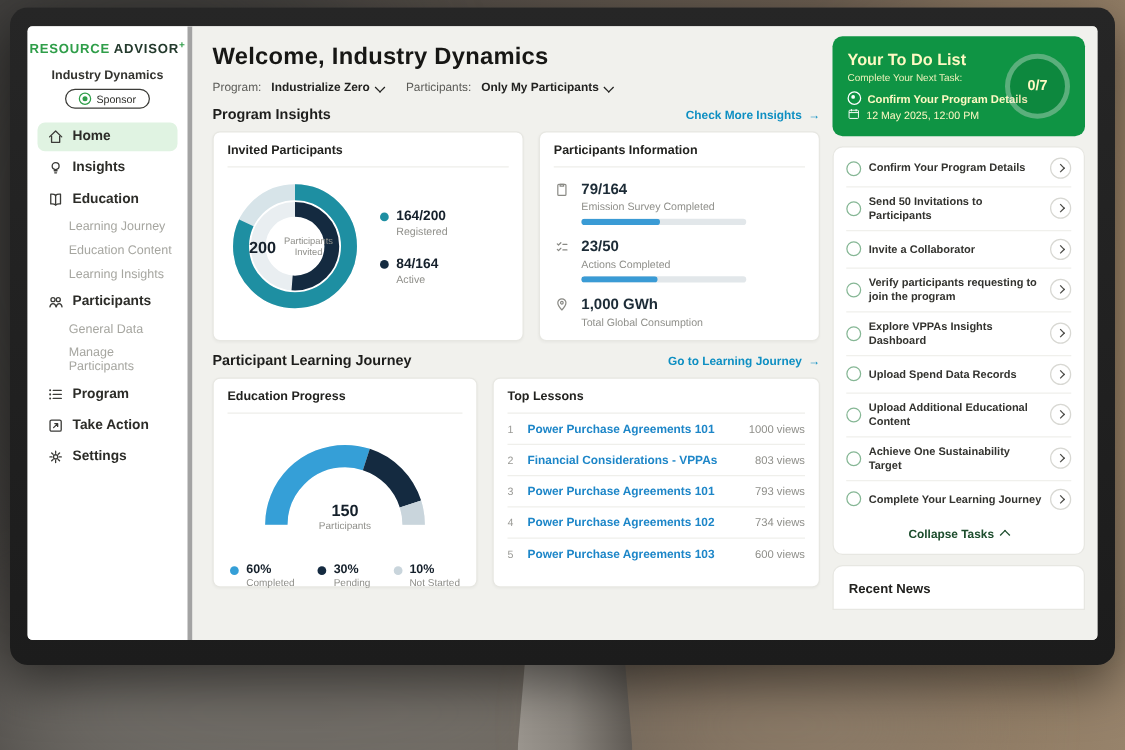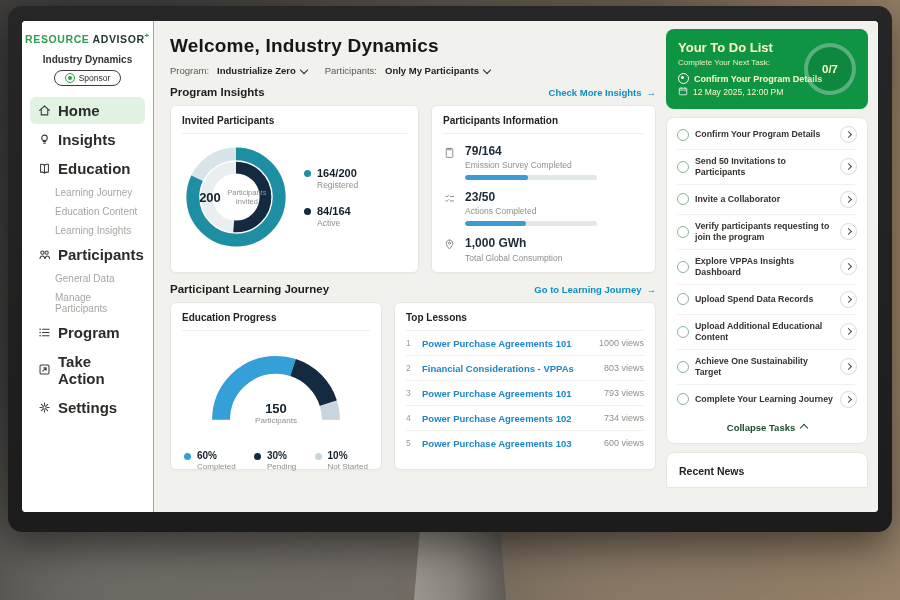--- a/index.html
+++ b/index.html
@@ -14,35 +14,35 @@
   .stand{position:absolute;left:414px;top:524px;width:92px;height:76px;z-index:1;
     background:linear-gradient(90deg,#9a958e 0%,#8a857e 45%,#5f5a54 100%);
     clip-path:polygon(7% 0,93% 0,100% 100%,0 100%);}
   .monitor{position:absolute;left:8px;top:6px;width:884px;height:526px;z-index:2;
     background:linear-gradient(180deg,#262626,#1c1c1c);border-radius:14px;
     box-shadow:0 14px 40px rgba(0,0,0,.5);}
   .screen{position:absolute;left:14px;top:15px;right:14px;bottom:20px;border-radius:4px;
     background:#fafaf7;overflow:hidden;display:flex;}
 
   
-  .sidebar{width:132px;flex:0 0 132px;background:#ffffff;border-right:1px solid #a3a3a3;
+  .sidebar{width:132px;flex:0 0 132px;background:#ffffff;border-right:4px solid #a3a3a3;
     padding-top:10px;box-sizing:border-box;}
   .logo{text-align:center;font-weight:700;font-size:10.5px;letter-spacing:.6px;}
   .logo .g{color:#2f9e49;}
   .logo .d{color:#243a2d;}
   .logo .plus{color:#2f9e49;font-size:8px;vertical-align:super;}
   .org{margin-top:9px;text-align:center;font-size:10px;font-weight:700;color:#33332f;}
   .sponsor{margin:5px auto 10px;display:flex;align-items:center;gap:4px;background:#fff;
     border:1px solid #3c3c38;border-radius:10px;padding:2px 10px;font-size:8.5px;color:#2e2e2a;
     font-family:inherit;cursor:pointer;}
   .sponsor-ic{width:8px;height:8px;border:1px solid #2f9e49;border-radius:50%;position:relative;display:inline-block;}
   .sponsor-ic::after{content:"";position:absolute;left:2px;top:2px;width:4px;height:4px;border-radius:50%;background:#2f9e49;}
   .nav{display:flex;flex-direction:column;}
   .nav-item{display:flex;align-items:center;gap:7px;padding:5px 8px;margin:1px 8px;border-radius:6px;
-    font-size:15px;font-weight:700;color:#2c2c28;cursor:pointer;}
+    font-size:11px;font-weight:700;color:#2c2c28;cursor:pointer;}
   .nav-item.active{background:#e0f3e2;}
   .nav-sub{padding:4px 8px 4px 33px;font-size:10px;color:#a6a6a0;cursor:pointer;}
   .nav-ic{width:13px;height:13px;display:inline-flex;}
   .nav-ic svg{width:13px;height:13px;stroke:#3b3b38;fill:none;stroke-width:1.3;stroke-linecap:round;stroke-linejoin:round;}
 
   
   .content{flex:1;display:flex;background:#f1f1ed;min-width:0;}
   .main{flex:1;min-width:0;padding:12px 10px 0 16px;}
   h1{margin:2px 0 8px;font-size:19px;color:#171715;letter-spacing:.2px;}
   .filters{display:flex;align-items:center;gap:8px;font-size:9.5px;margin-bottom:10px;}

